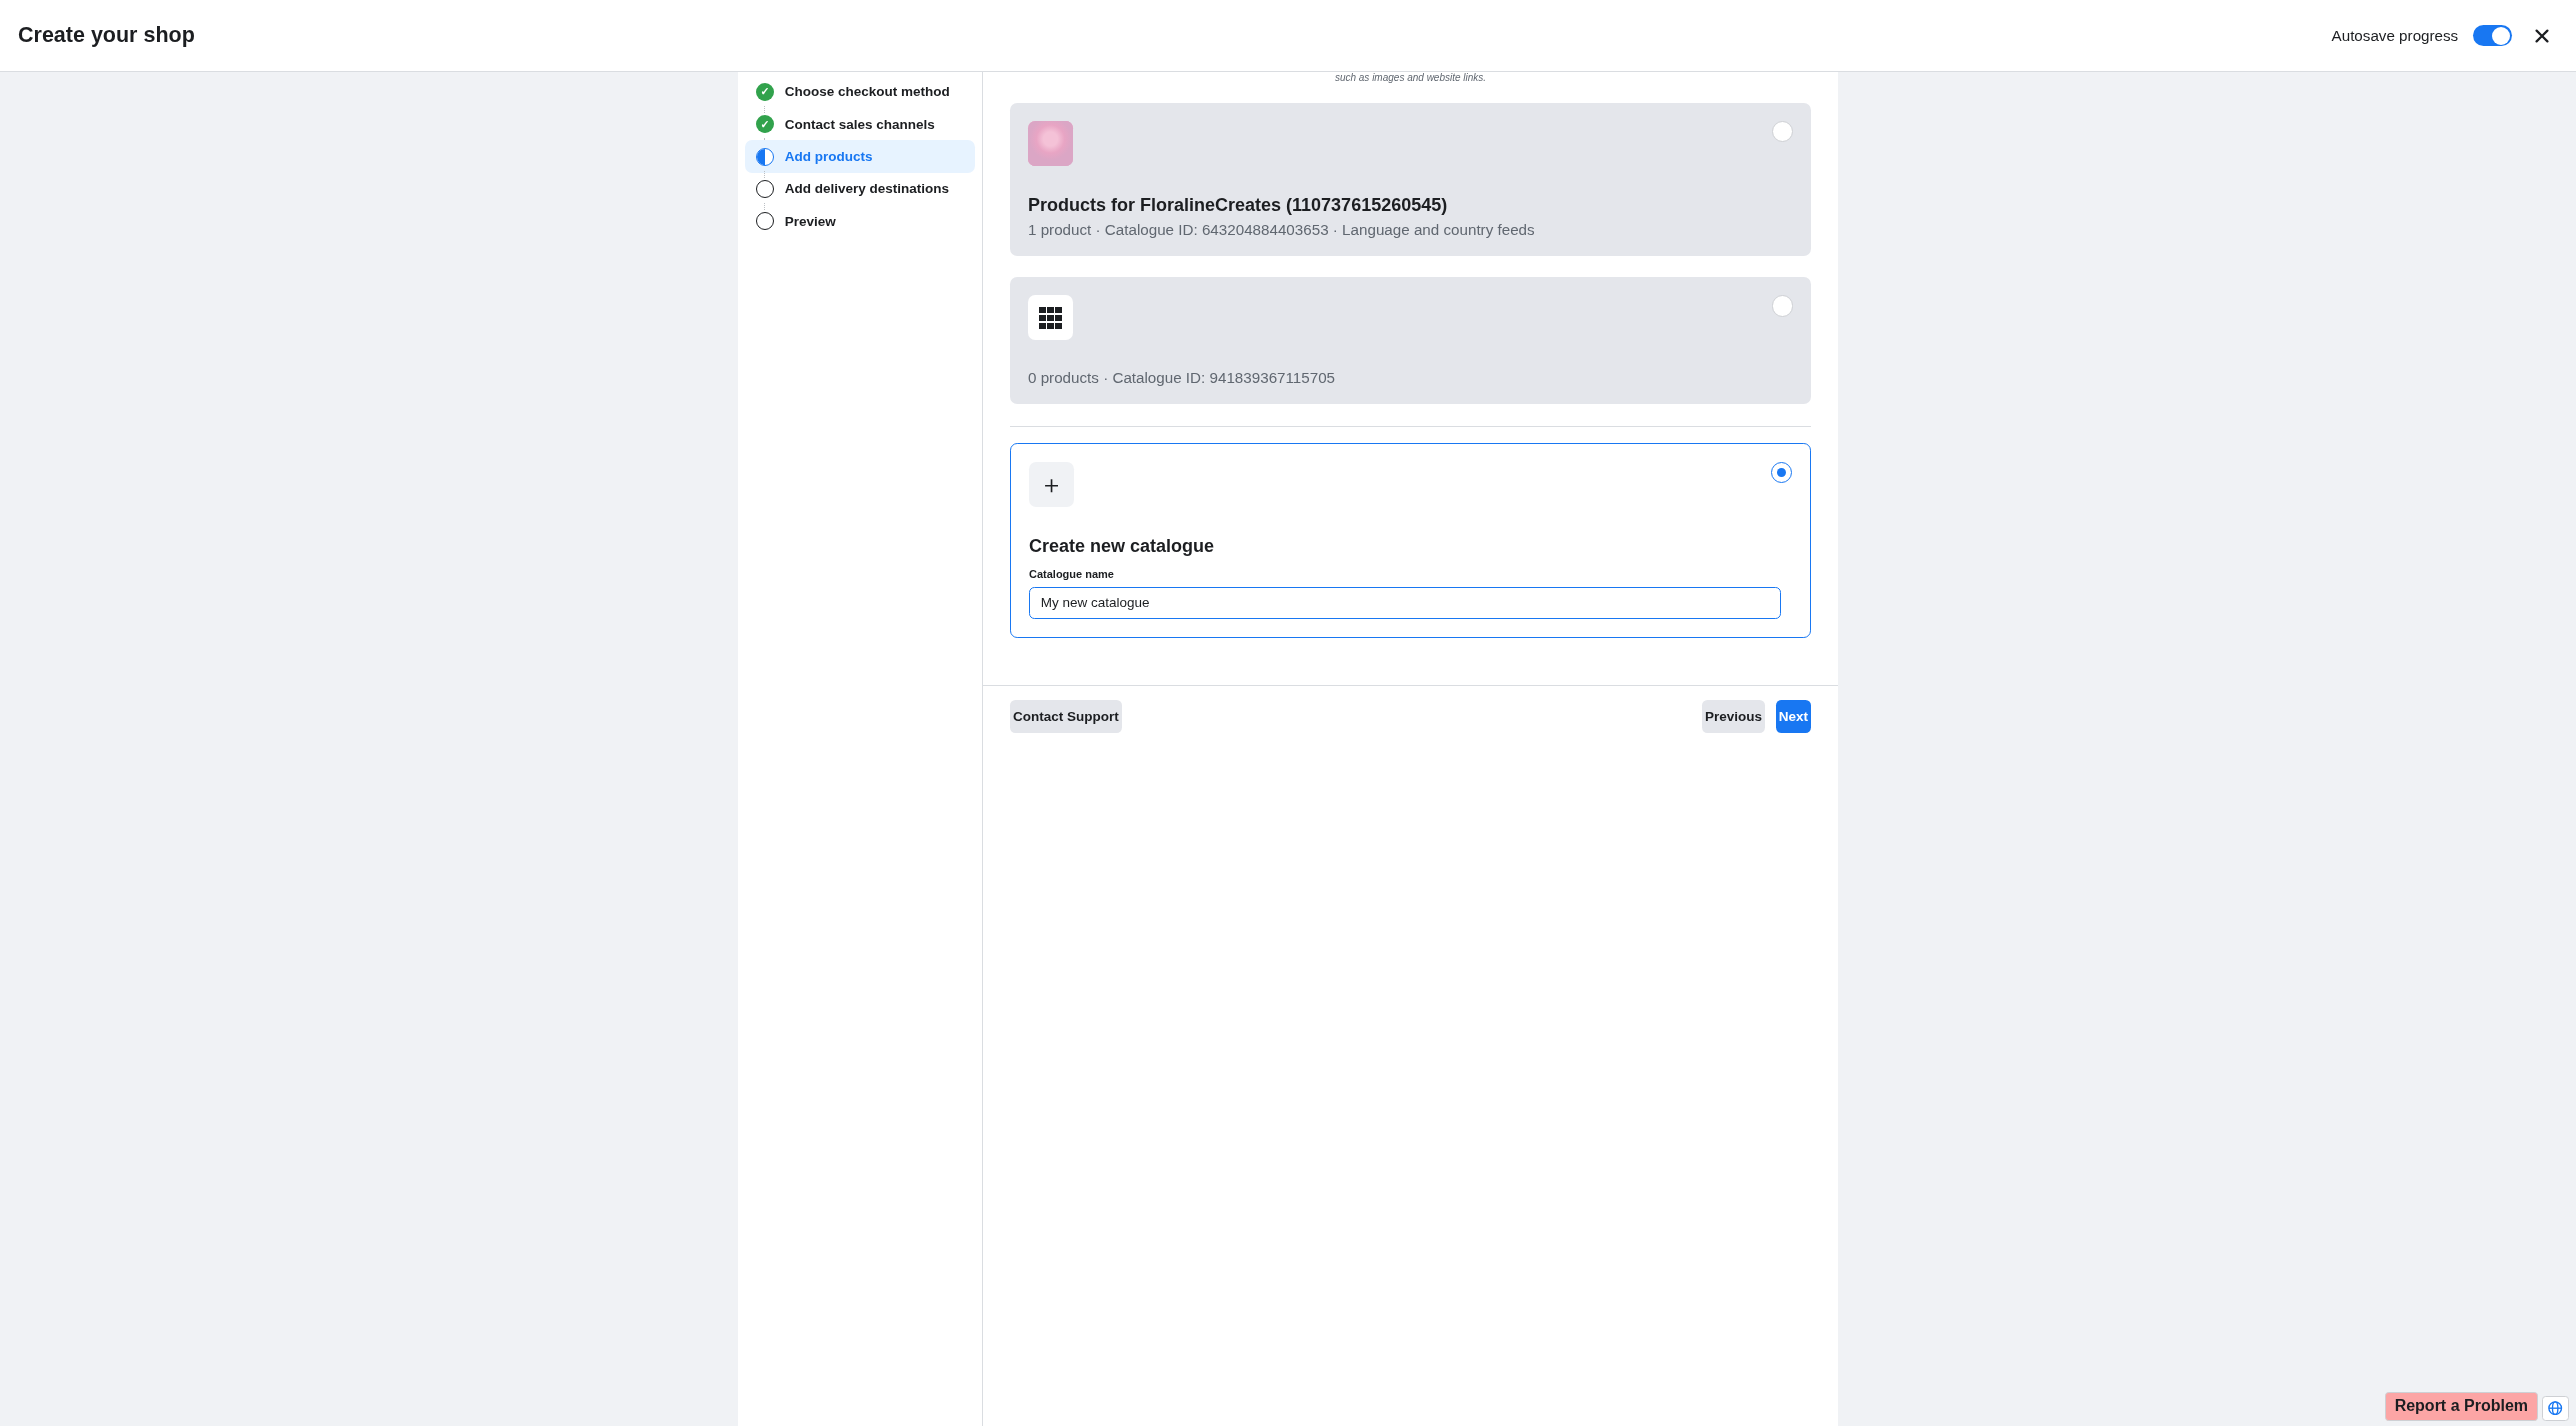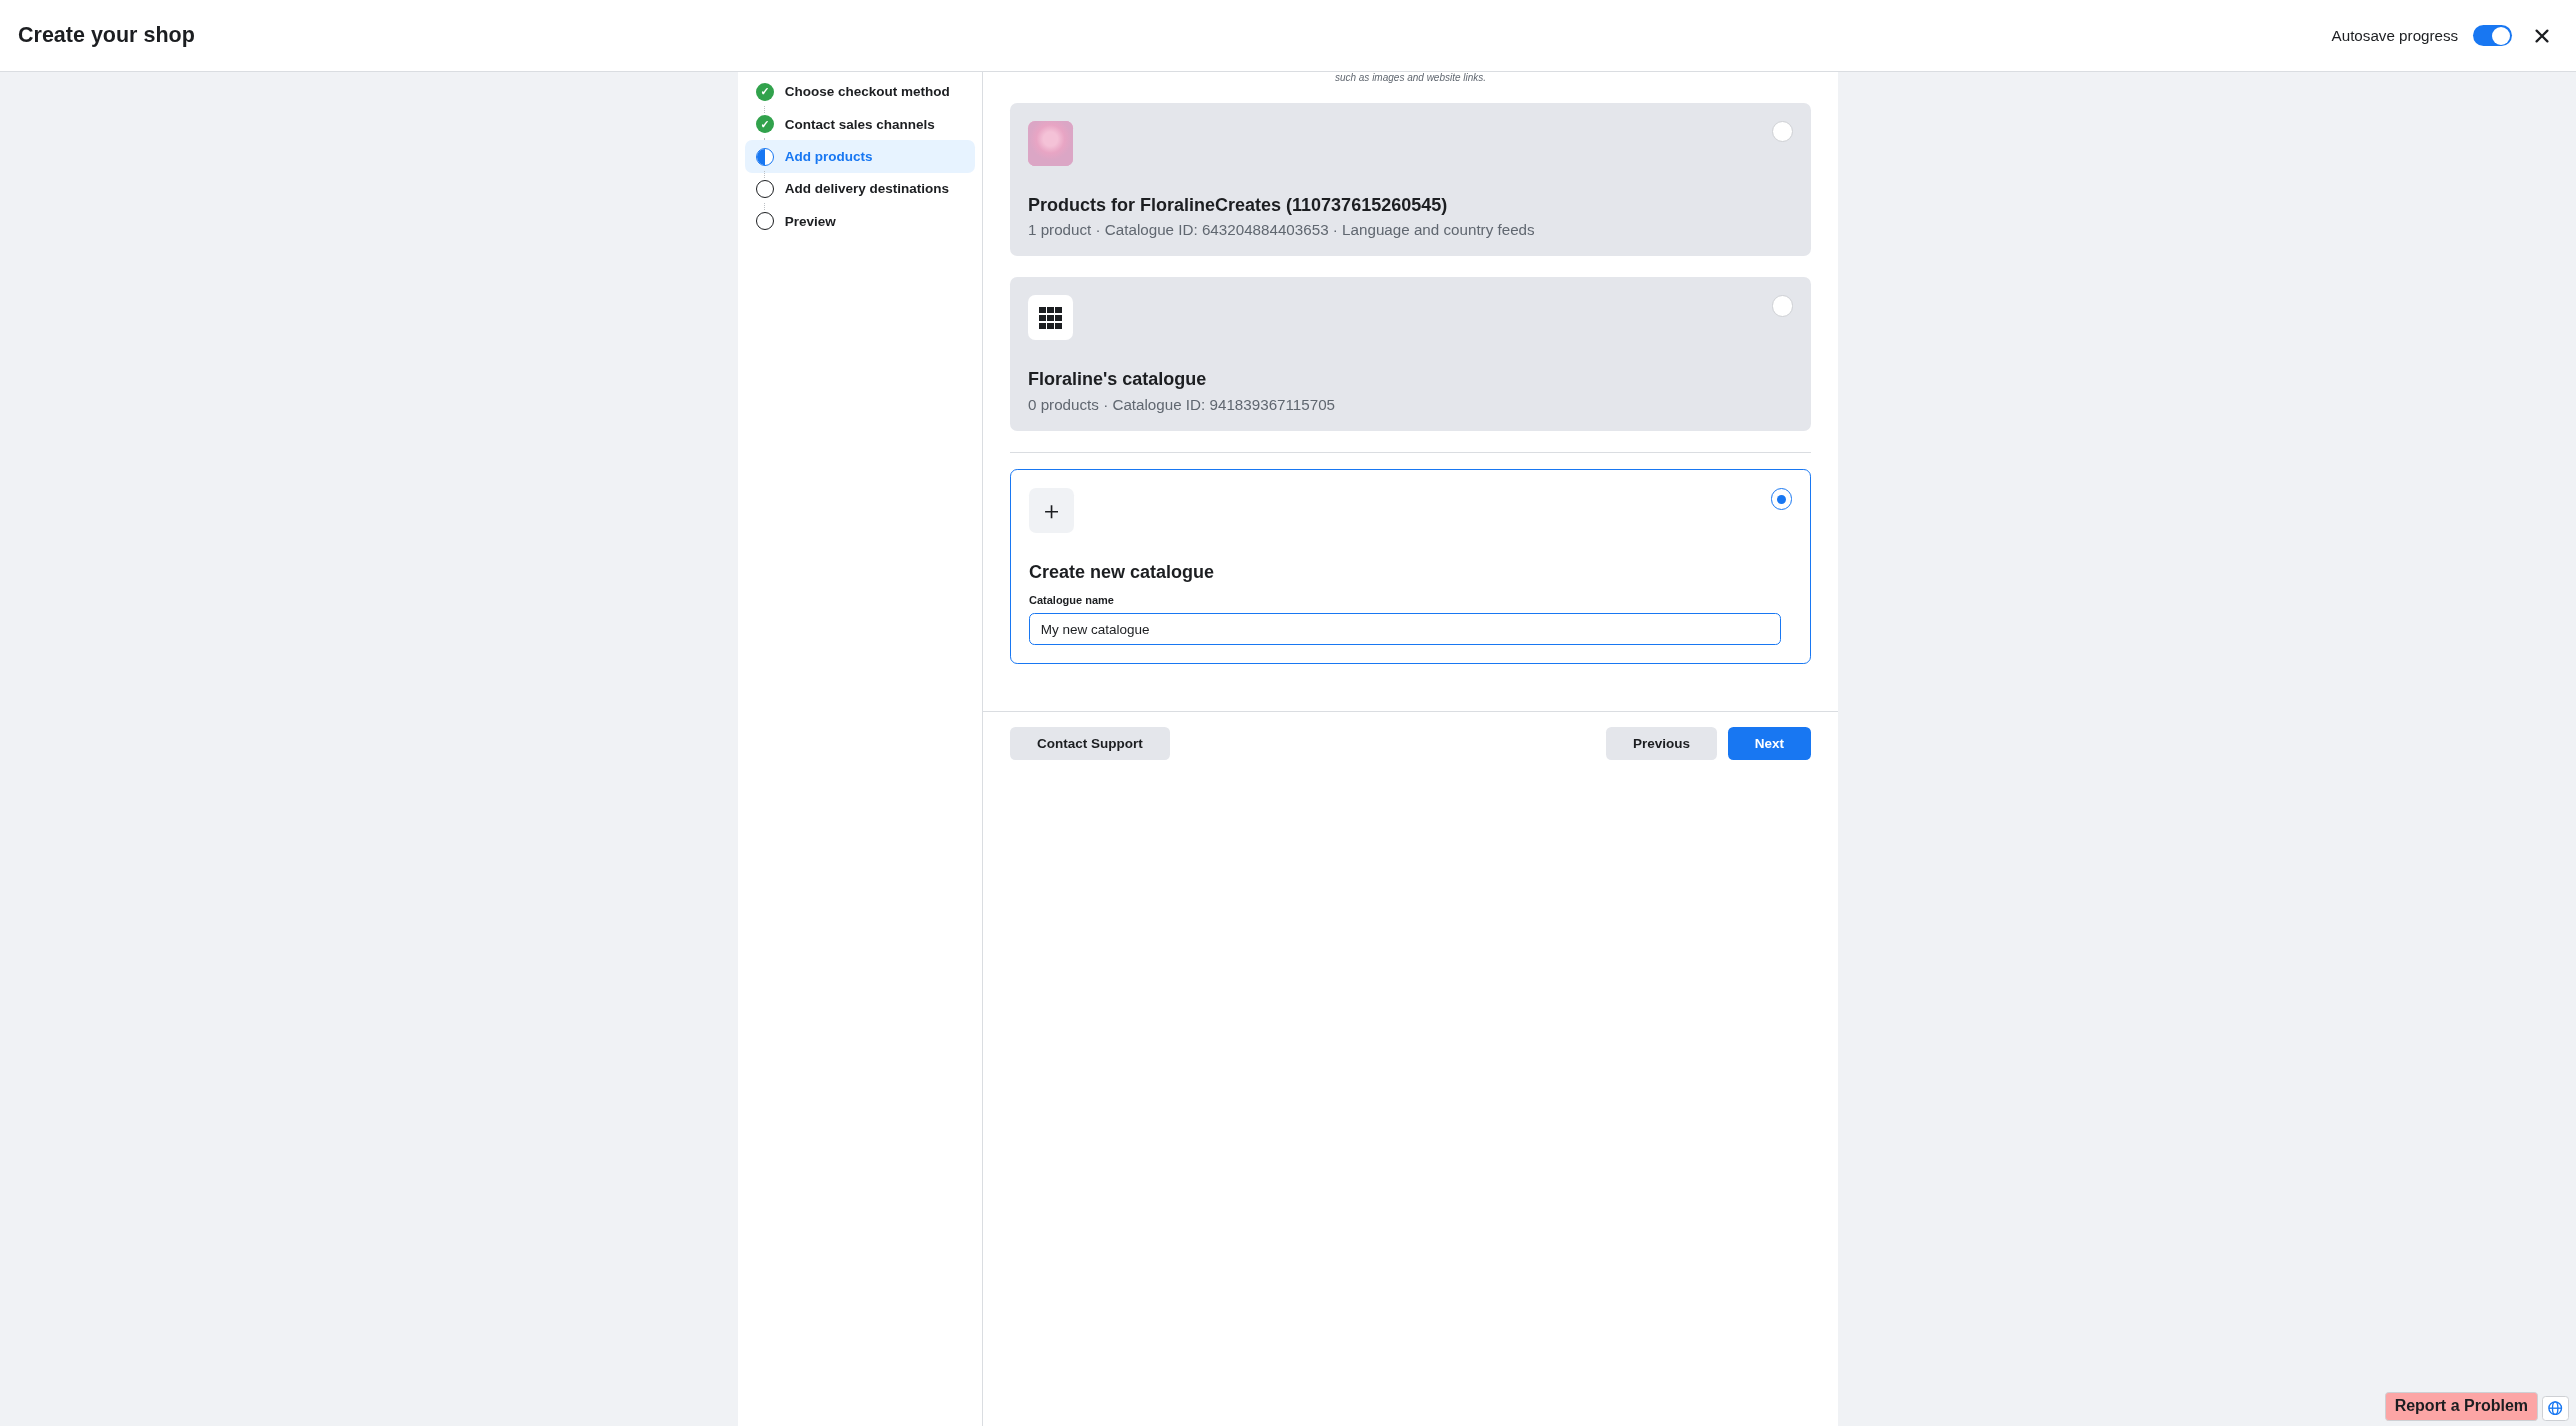--- a/index.html
+++ b/index.html
@@ -328,21 +328,21 @@
     .footer {
       border-top: 0.9px solid #dadde1;
       padding: 14.4px 27px;
       display: flex;
       justify-content: space-between;
       align-items: center;
       margin-top: 29px;
     }
     
     .btn {
-      padding: 9px 27px;
+      padding: 9px 3px;
       border-radius: 5.4px;
       font-size: 13.5px;
       font-weight: 600;
       cursor: pointer;
       border: none;
     }
     
     .btn-secondary {
       background: #e4e6eb;
       color: #1c1e21;
@@ -463,21 +463,20 @@
                 <span></span>
               <span></span>
                 <span></span>
                 <span></span>
               <span></span>
                 <span></span>
                 <span></span>
             </div>
           </div>
           <div class="radio-btn"></div>
-          <div class="catalogue-title">Floraline's catalogue</div>
           <div class="catalogue-meta">0 products · Catalogue ID: 941839367115705</div>
         </div>
 
         <div class="divider"></div>
 
         <div class="new-catalogue-card">
           <div class="plus-thumb">
             <span class="plus-icon">＋</span>
           </div>
           <div class="radio-btn selected"></div>

